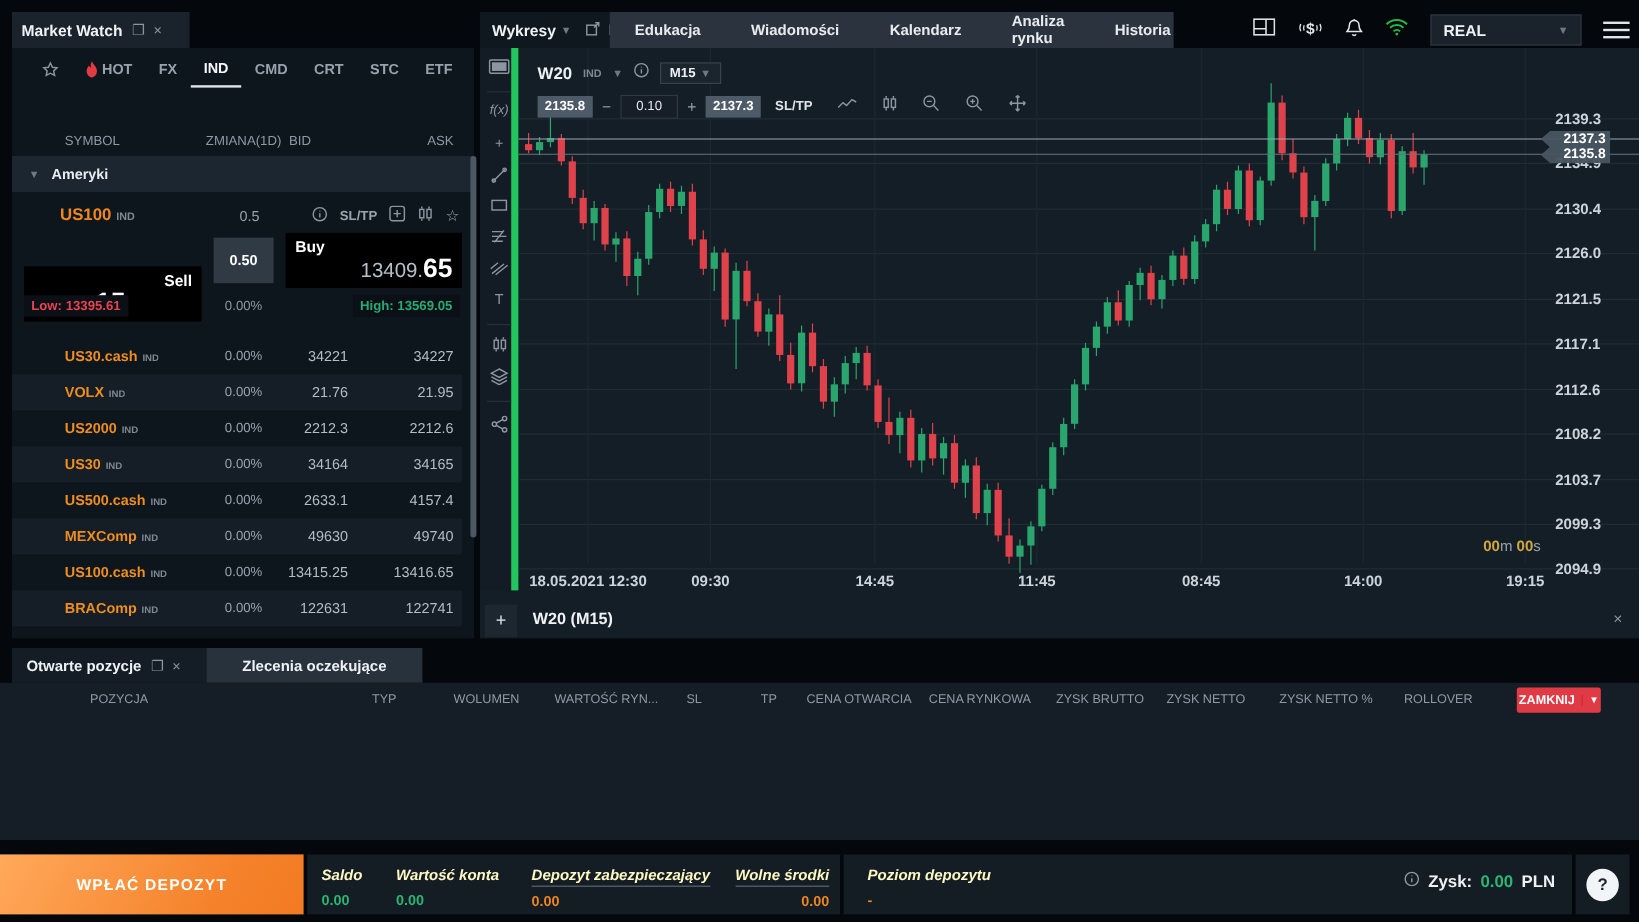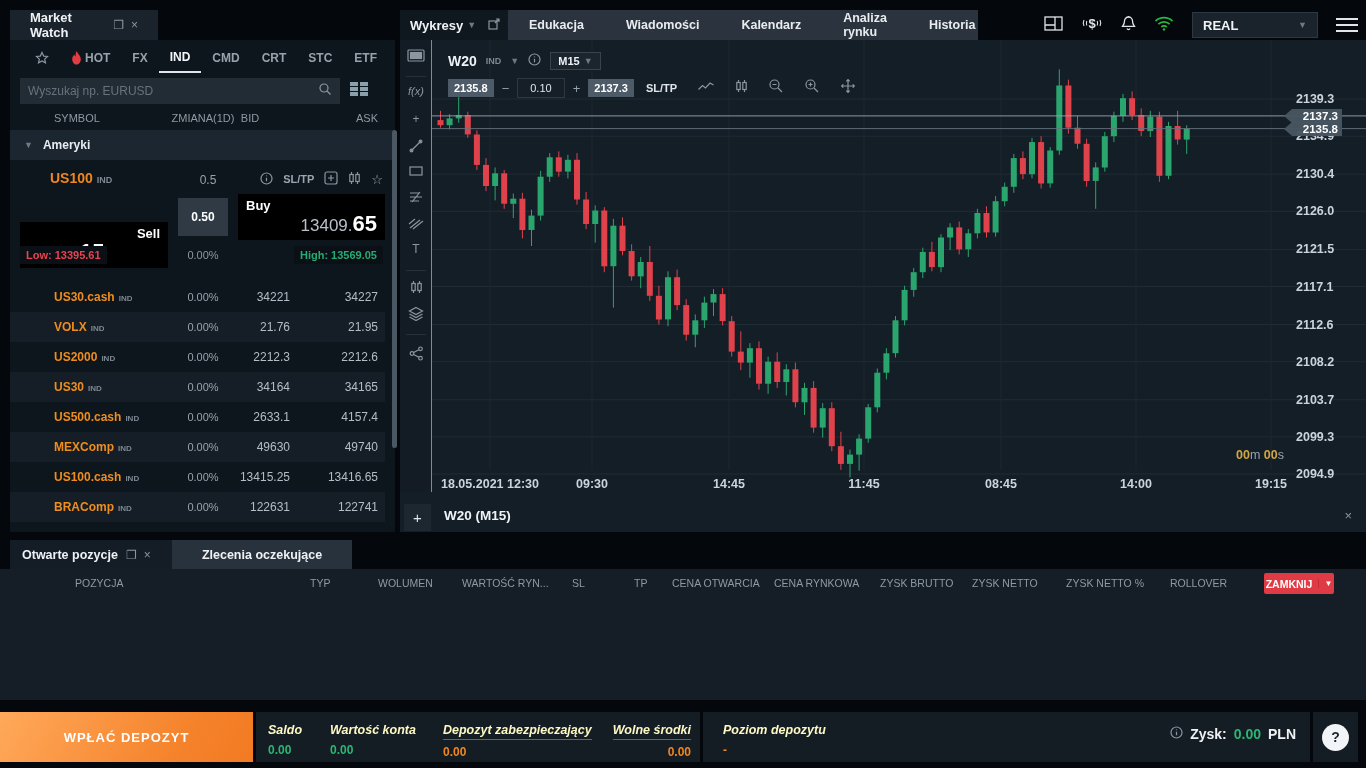--- a/index.html
+++ b/index.html
@@ -3,21 +3,21 @@
 <meta charset="utf-8">
 <style>
   * { margin:0; padding:0; box-sizing:border-box; }
   html,body { background:#000; }
   body { font-family:"Liberation Sans", sans-serif; }
   #stage { position:relative; width:1366px; height:768px; background:#04070b; overflow:hidden; }
   .abs { position:absolute; }
 
   
   .mw-header { left:10px; top:10px; width:148px; height:30px; background:#1a232c; color:#eef2f5;
-    font-size:13px; font-weight:bold; display:flex; align-items:center; padding:0 20px; gap:8px; }
+    font-size:13px; font-weight:bold; display:flex; align-items:center; padding:0 8px; gap:8px; }
   .winicons { color:#8b96a1; font-size:12px; display:flex; gap:7px; font-weight:normal; }
   .mw-body { left:10px; top:40px; width:385px; height:492px; background:#0e161d; }
   .mw-tabs { left:10px; top:40px; width:385px; height:34px; display:flex; align-items:center;
     padding:0 14px; gap:0; }
   .mw-tab { color:#97a2ad; font-size:12px; font-weight:bold; padding:9px 11px 7px 11px; cursor:pointer;
     display:flex; align-items:center; gap:3px; }
   .mw-tab.active { color:#f4f7f9; border-bottom:2px solid #dfe5ea; }
   .mw-search-row { left:20px; top:78px; width:365px; height:26px; display:flex; align-items:center; gap:10px; }
   .mw-search { flex:0 0 320px; height:26px; background:#222c35; display:flex; align-items:center; padding:0 8px; }
   .mw-search input { flex:1; background:transparent; border:0; outline:none; color:#aeb9c3;
@@ -64,21 +64,21 @@
   .nav-tab { color:#e8ecef; font-size:12.5px; font-weight:bold; padding:8px 21px; cursor:pointer; }
   .top-icons { right:8px; top:10px; height:30px; display:flex; align-items:center; gap:18px; }
   .real-box { width:126px; height:26px; background:#1a222b; border:1px solid #2d3842; color:#f0f3f6;
     font-size:13px; font-weight:bold; display:flex; align-items:center; justify-content:space-between;
     padding:0 10px; }
   .hamburger div { width:22px; height:2px; background:#dfe5ea; margin:4px 0; }
 
   
   .chart-body { left:400px; top:40px; width:966px; height:492px; background:#141e27; }
   .ctoolbar { position:absolute; left:0; top:0; width:32px; height:452px; background:#131c25;
-    border-right:1px solid #22c55e; }
+    border-right:6px solid #22c55e; }
   .ctool { position:absolute; left:0; width:32px; height:22px; color:#8b96a1; text-align:center;
     font-size:12px; cursor:pointer; }
   .ctool-div { position:absolute; left:6px; width:20px; border-top:1px solid #263039; }
   .c-head { position:absolute; left:48px; top:12px; display:flex; align-items:center; gap:9px;
     color:#eef2f5; }
   .c-head .sym { font-size:14px; font-weight:bold; }
   .c-head .bdg { color:#7d8893; font-size:9px; font-weight:bold; }
   .tf-box { border:1px solid #39434e; background:#1b252e; color:#eef2f5; font-size:11px; font-weight:bold;
     padding:2px 7px; display:flex; gap:4px; align-items:center; }
   .c-trade { position:absolute; left:48px; top:38px; display:flex; align-items:center; gap:6px; }
@@ -173,37 +173,20 @@
       <div class="mw-tab">
         <span>CRT</span>
       </div>
       <div class="mw-tab">
         <span>STC</span>
       </div>
       <div class="mw-tab">
         <span>ETF</span>
       </div>
     </div>
-  <div class="abs mw-search-row">
-    <div class="mw-search">
-      <input placeholder="Wyszukaj np. EURUSD" style="">
-      <span id="search-ic"><svg width="14" height="14" viewBox="0 0 14 14" fill="none" stroke="#8b96a1" stroke-width="1.2">
-            <circle cx="6" cy="6" r="4"></circle>
-            <path d="M9 9l3.5 3.5"></path>
-          </svg></span>
-    </div>
-    <span id="grid-ic"><svg width="18" height="14" viewBox="0 0 18 14" fill="#8ba0ad">
-          <rect x="0" y="0" width="8" height="4"></rect>
-          <rect x="10" y="0" width="8" height="4"></rect>
-          <rect x="0" y="5" width="8" height="4"></rect>
-          <rect x="10" y="5" width="8" height="4"></rect>
-          <rect x="0" y="10" width="8" height="4"></rect>
-          <rect x="10" y="10" width="8" height="4"></rect>
-        </svg></span>
-  </div>
   <div class="abs mw-cols" id="mw-cols">
       <span style="left: 44px; top: 4px;">SYMBOL</span>
       <span style="left: 140px; top: 4px; width: 106px; text-align: center;">ZMIANA(1D)</span>
       <span style="left: 200px; top: 4px; width: 80px; text-align: center;">BID</span>
       <span style="left: 288px; top: 4px; width: 80px; text-align: right;">ASK</span>
     </div>
   <div class="abs mw-group">
     <span class="caret">▼</span>
     <span>Ameryki</span>
   </div>

